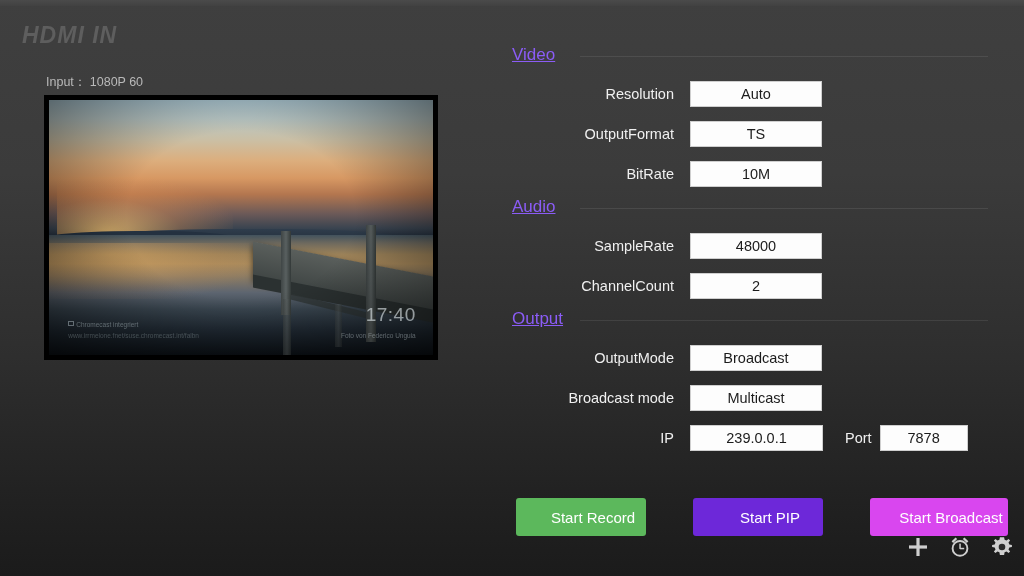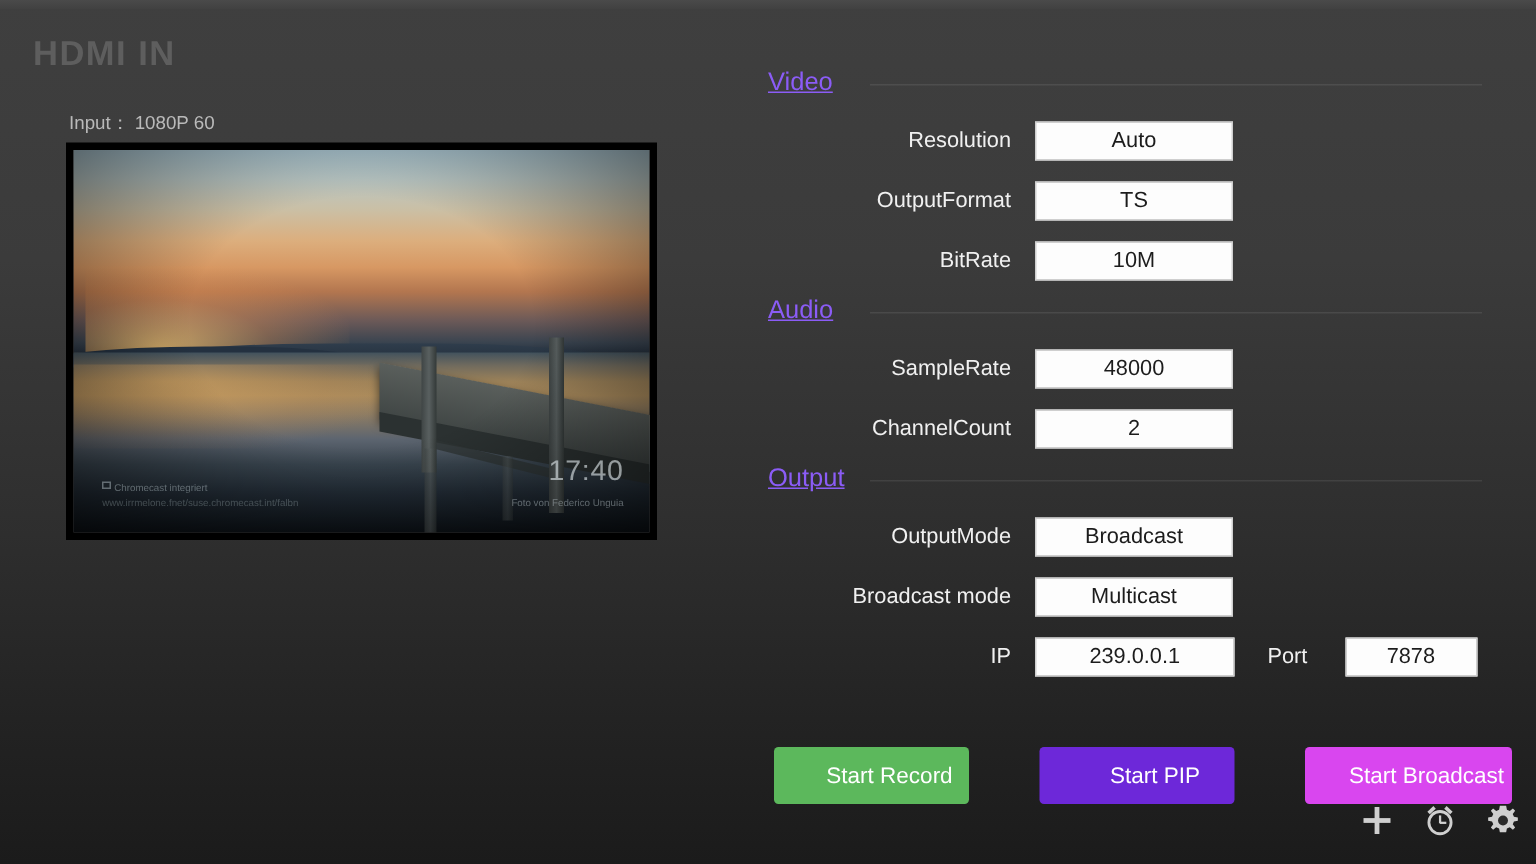--- a/index.html
+++ b/index.html
@@ -9,21 +9,21 @@
     background:linear-gradient(to bottom,#3f3f3f 0%,#3b3b3b 30%,#2e2e2e 62%,#222222 85%,#1b1b1b 100%);
     color:#e8e8e8;
     overflow:hidden;
     position:relative;
   }
   #topstrip { position:absolute; top:0; left:0; width:1024px; height:6px;
               background:linear-gradient(to bottom,#4a4a4a,#414141); }
 
   
   #hdmi-title { position:absolute; left:22px; top:22px; font-size:23px;
-                font-weight:bold; letter-spacing:1px; color:#5e5e5e; }
+                font-weight:bold; letter-spacing:1px; color:#5e5e5e;font-style:italic; }
   #input-line { position:absolute; left:46px; top:74px; font-size:12.5px; color:#b9b9b9; }
 
   #preview-frame { position:absolute; left:44px; top:95px; width:394px; height:265px;
                    background:#000; padding:5px; }
   #preview { position:relative; width:100%; height:100%; overflow:hidden;
              background:#404040; }
   .sky { position:absolute; left:0; top:0; width:100%; height:53%;
          background:linear-gradient(to bottom,
             #a9c4cf 0%, #b8c6c4 14%, #cbbfa4 30%,
             #dcae7d 45%, #d79863 58%, #b3764f 70%,
@@ -79,21 +79,21 @@
   .section .sec-rule { position:absolute; left:110px; right:36px; top:14px; height:1px;
                        background:rgba(255,255,255,.085); }
   .row { display:flex; align-items:center; height:40px; }
   .row .lbl { width:220px; text-align:right; padding-right:16px;
               font-size:14.5px; color:#f0f0f0; }
   .fld { background:#fdfdfd; border:1px solid #cfcfcf; color:#1c1c1c;
          font-size:14.5px; height:26px; line-height:24px; text-align:center;
          width:132px; font-family:"Liberation Sans", sans-serif; }
   .fld-ip { width:133px; }
   .fld-port { width:88px;text-align:center; }
-  .inline-lbl { font-size:14.5px; color:#f0f0f0; padding:0 25px 0 22px; }
+  .inline-lbl { font-size:14.5px; color:#f0f0f0; padding:0 8px 0 22px; }
 
   
   #btnrow { position:absolute; left:470px; top:498px; width:554px;
             display:flex; justify-content:space-between; padding:0 16px 0 46px; }
   .btn { height:38px; border:none; border-radius:3px; color:#fff;
          font-size:15px; font-family:"Liberation Sans", sans-serif; cursor:pointer;padding-left:24px; }
   .btn-green { background:#5cb85c; width:130px; }
   .btn-gray  { background:#6d28d9; width:130px; }
   .btn-gray2 { background:#d946ef; width:138px; }
 

